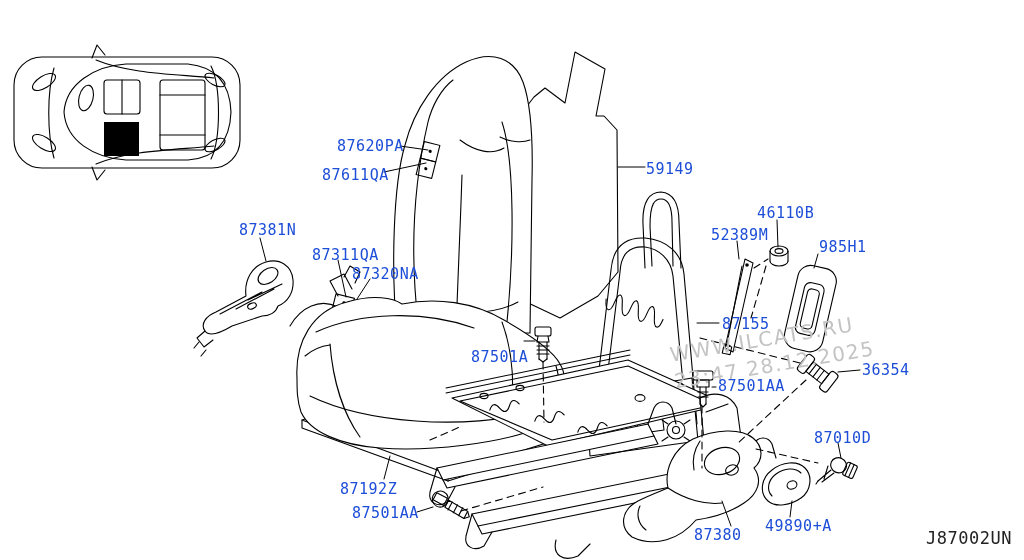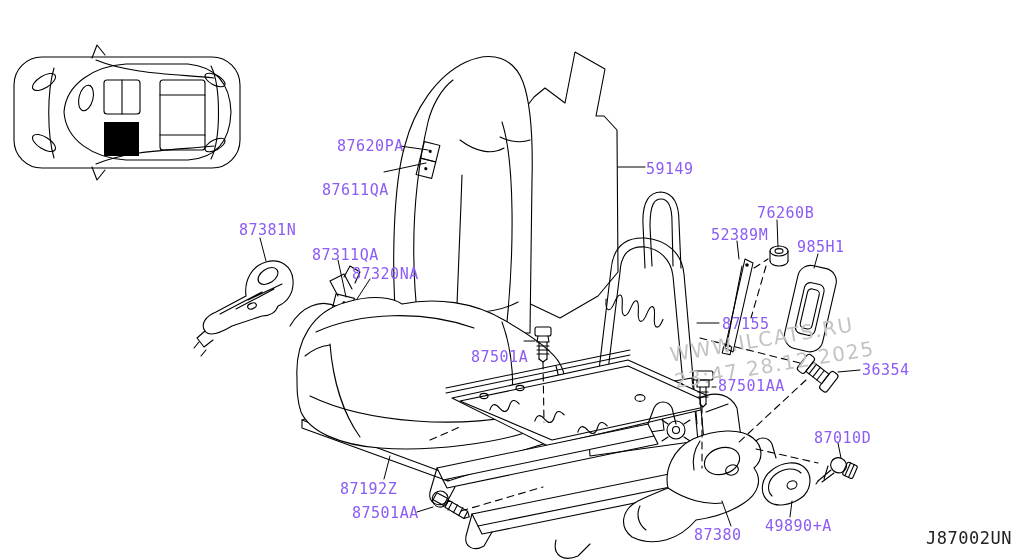--- a/index.html
+++ b/index.html
@@ -1,19 +1,19 @@
 <!DOCTYPE html>
 <html><head>
 <meta charset="utf-8">
 <style>
   html,body{margin:0;padding:0;background:#fff;}
   .stage{position:relative;width:1024px;height:560px;background:#ffffff;overflow:hidden;
          font-family:"DejaVu Sans Mono",monospace;}
   .stage svg{position:absolute;left:0;top:0;}
-  .pl{position:absolute;font:15px "DejaVu Sans Mono",monospace;color:#8b5cf6;
+  .pl{position:absolute;font:15px "DejaVu Sans Mono",monospace;color:#1d4ed8;
       letter-spacing:.5px;white-space:nowrap;}
   .diagram-code{position:absolute;font:17px "DejaVu Sans Mono",monospace;color:#222;
       letter-spacing:.5px;white-space:nowrap;}
   .watermark{position:absolute;left:668px;top:342px;transform:rotate(-9.5deg);
       transform-origin:0 0;color:#c3c3c3;font:20px "DejaVu Sans",sans-serif;
       letter-spacing:1.5px;line-height:27px;white-space:nowrap;pointer-events:none;}
 </style>
 </head>
 <body>
 
@@ -245,30 +245,30 @@
     <path d="M838,443 L841,458"></path>
   </g>
 </svg>
 
 <div class="watermark">
   <div>WWW.ILCATS.RU</div>
   <div>23:47 28.12.2025</div>
 </div>
 
 <div class="pl" style="left:337px;top:137px">87620PA</div>
-<div class="pl" style="left:322px;top:181px">87611QA</div>
+<div class="pl" style="left:322px;top:166px">87611QA</div>
 <div class="pl" style="left:646px;top:160px">59149</div>
 <div class="pl" style="left:239px;top:221px">87381N</div>
 <div class="pl" style="left:312px;top:246px">87311QA</div>
 <div class="pl" style="left:352px;top:265px">87320NA</div>
 <div class="pl" style="left:471px;top:348px">87501A</div>
 <div class="pl" style="left:722px;top:315px">87155</div>
 <div class="pl" style="left:711px;top:226px">52389M</div>
-<div class="pl" style="left:757px;top:204px">76260B</div>
-<div class="pl" style="left:797px;top:238px">985H1</div>
+<div class="pl" style="left:757px;top:204px">46110B</div>
+<div class="pl" style="left:819px;top:238px">985H1</div>
 <div class="pl" style="left:862px;top:361px">36354</div>
 <div class="pl" style="left:718px;top:377px">87501AA</div>
 <div class="pl" style="left:340px;top:480px">87192Z</div>
 <div class="pl" style="left:352px;top:504px">87501AA</div>
 <div class="pl" style="left:694px;top:526px">87380</div>
 <div class="pl" style="left:765px;top:517px">49890+A</div>
 <div class="pl" style="left:814px;top:429px">87010D</div>
 
 <div class="diagram-code" style="left:926px;top:528px">J87002UN</div>
 

